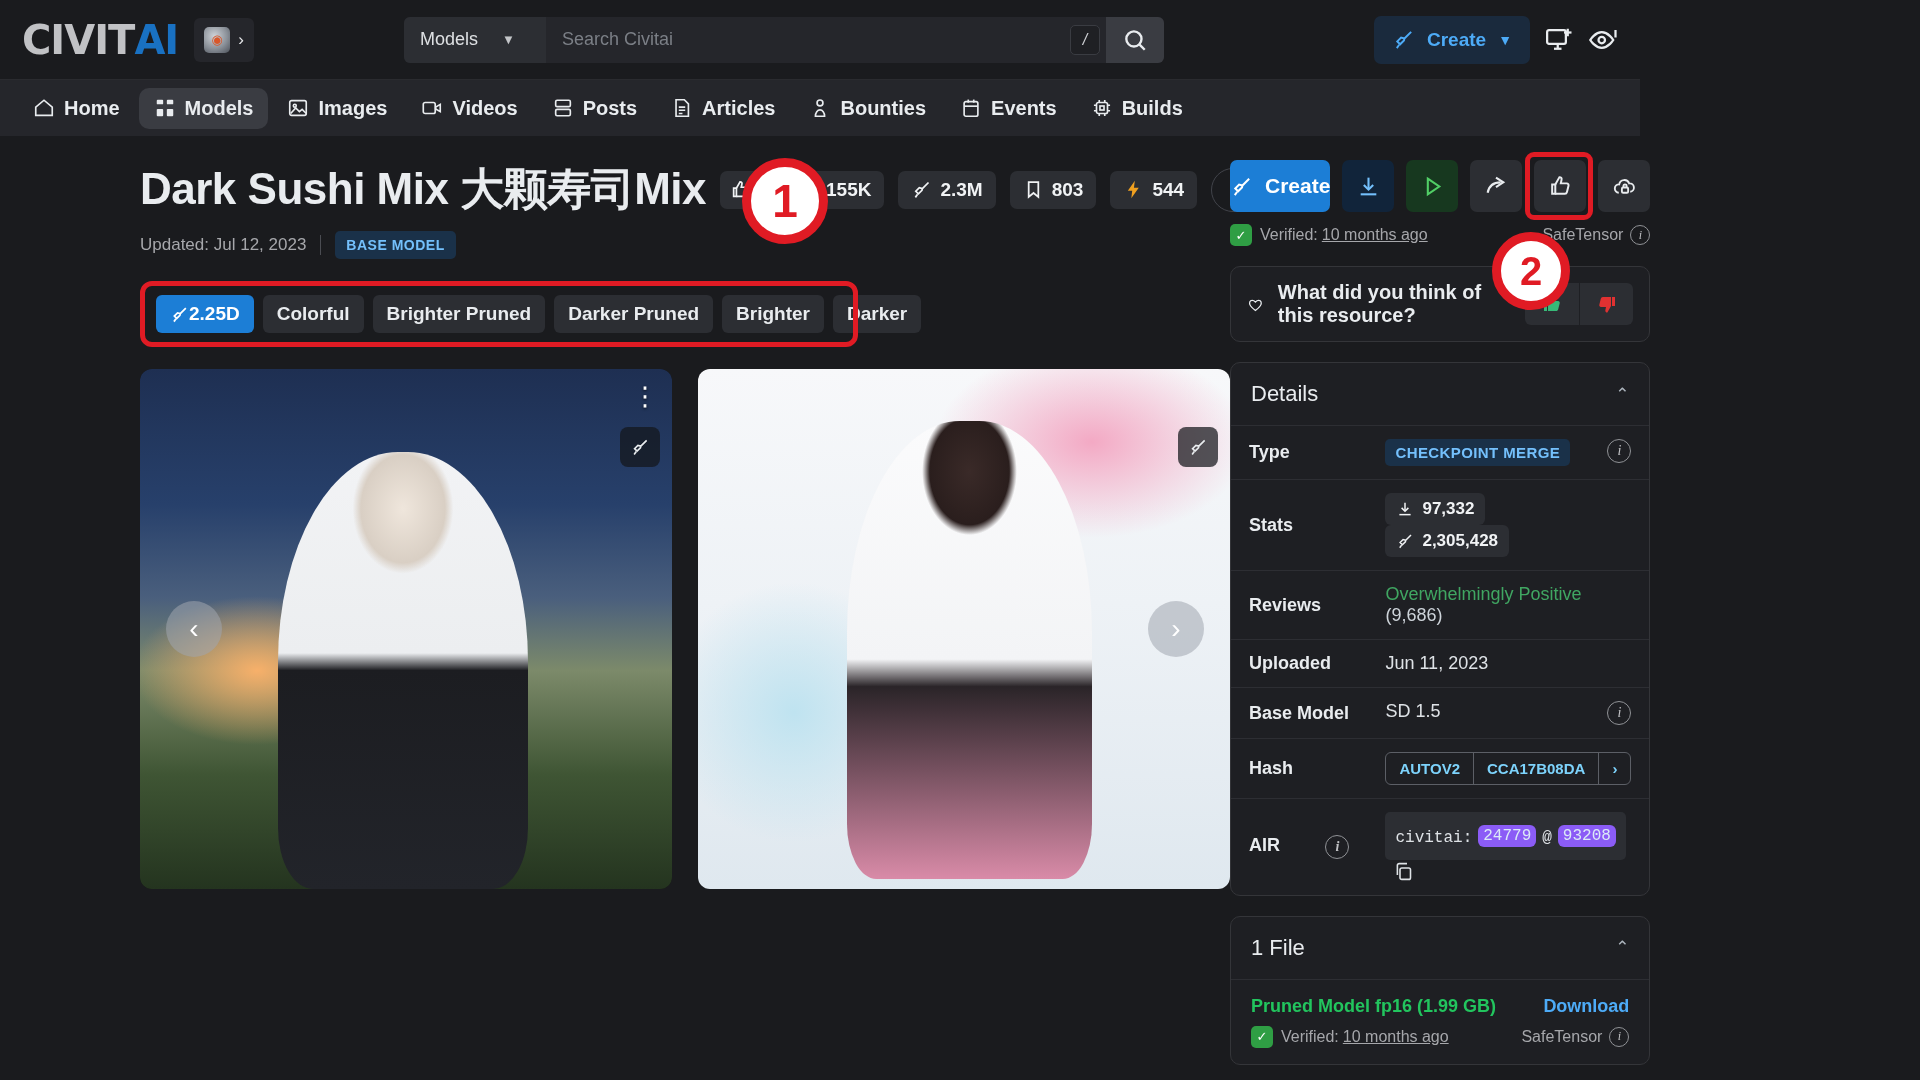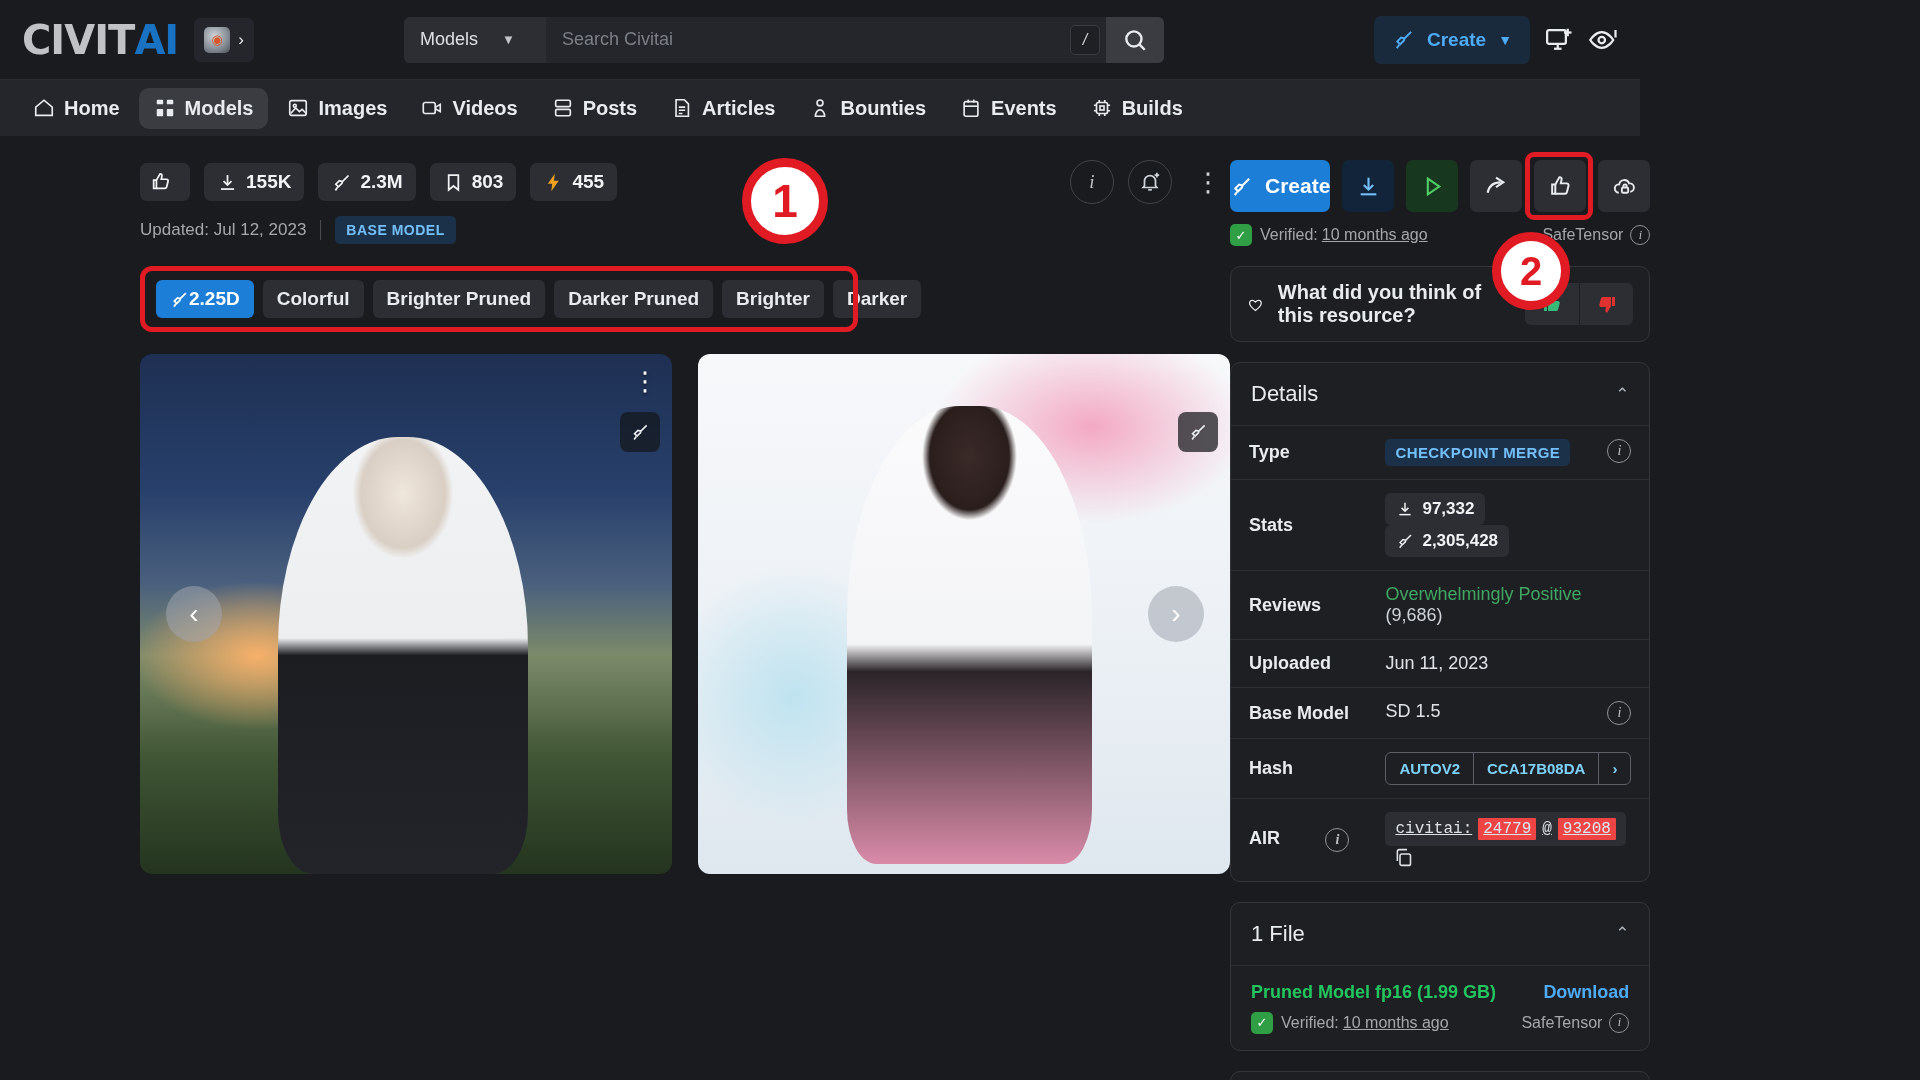--- a/index.html
+++ b/index.html
@@ -278,25 +278,25 @@
   .cell-flex { display: flex; align-items: flex-start; }
   .cell-flex .info-i { margin-left: auto; }
   .hash-group {
     display: inline-flex; align-items: stretch;
     border: 1px solid #5c5f66; border-radius: 6px; overflow: hidden;
     font-size: 15px; font-weight: 700; color: #7dd3fc;
   }
   .hash-group > div { padding: 7px 13px; display: flex; align-items: center; }
   .hash-group > div + div { border-left: 1px solid #5c5f66; }
   .air-box {
-    background: #2c2e33; border-radius: 5px; padding: 6px 10px;
+    background: #2c2e33; border-radius: 5px; padding: 13px 10px;
     font-family: "Liberation Mono", monospace; font-size: 16px;
-    display: inline-flex; align-items: center; gap: 6px; color: #dee2e6; text-decoration: underline;
-  }
-  .air-box .hi { background: #ef4444; color: #dbe9f7; padding: 2px 5px; border-radius: 1px; }
+    display: inline-flex; align-items: flex-end; gap: 6px; color: #dee2e6;
+  }
+  .air-box .hi { background: #8b5cf6; color: #dbe9f7; padding: 2px 5px; border-radius: 6px; }
 
   .file-row { padding: 16px 20px; border-top: 1px solid #2d2e33; }
   .file-line1 { display: flex; align-items: center; }
   .file-name { font-size: 18px; font-weight: 700; color: #22c55e; }
   .dl-link { margin-left: auto; color: #4dabf7; font-size: 18px; font-weight: 700; cursor: pointer; }
   .file-line2 { display: flex; align-items: center; margin-top: 9px; font-size: 16px; color: #a6a7ab; }
   .panel-stub { margin-top: 20px; height: 40px; border: 1px solid #343539; border-radius: 10px; background: #1e1f23; }
 
   
   .callout {
@@ -436,20 +436,21 @@
           <path d="M9 3.2v2.6M15 3.2v2.6M9 18.2v2.6M15 18.2v2.6M3.2 9h2.6M3.2 15h2.6M18.2 9h2.6M18.2 15h2.6"></path>
         </svg>
       <span>Builds</span>
     </div>
   </div>
 
   <div class="content">
 
     <div class="left-col">
       <div class="title-row">
+        <div class="page-title">Dark Sushi Mix 大颗寿司Mix</div>
 
         <div class="stat-chip small">
           <svg width="22" height="22" viewBox="0 0 24 24" fill="none" stroke="#f1f3f5" stroke-width="1.9">
               <path d="M7 10v9H4v-9z"></path>
               <path d="M7 10l4-7c1.6 0 2.4 1.1 2 2.6L12.3 9H18c1.2 0 2 1 1.7 2.2l-1.5 6c-.2.9-1 1.8-2 1.8H7"></path>
             </svg>
           <span></span>
         </div>
         <div class="stat-chip">
           <svg width="21" height="21" viewBox="0 0 24 24" fill="none" stroke="#f1f3f5" stroke-width="2">
@@ -469,21 +470,21 @@
         <div class="stat-chip">
           <svg width="21" height="21" viewBox="0 0 24 24" fill="none" stroke="#f1f3f5" stroke-width="2">
               <path d="M6.5 3.5h11v17l-5.5-4.5-5.5 4.5z"></path>
             </svg>
           <span>803</span>
         </div>
         <div class="stat-chip">
           <svg width="21" height="21" viewBox="0 0 24 24" fill="#f0a020">
               <path d="M13.5 2 5.5 13.5h5L9.5 22l8.5-12h-5.5z"></path>
             </svg>
-          <span>455</span>
+          <span>544</span>
         </div>
 
         <div class="title-actions">
           <button class="round-btn">
             <span class="info-i" style="border:none;font-size:19px">i</span>
           </button>
           <button class="round-btn">
             <svg width="22" height="22" viewBox="0 0 24 24" fill="none" stroke="#ced4da" stroke-width="1.9">
                 <path d="M6 16V11a6 6 0 0112 0v5l1.5 2H4.5z"></path>
                 <path d="M10 20.5h4"></path>

